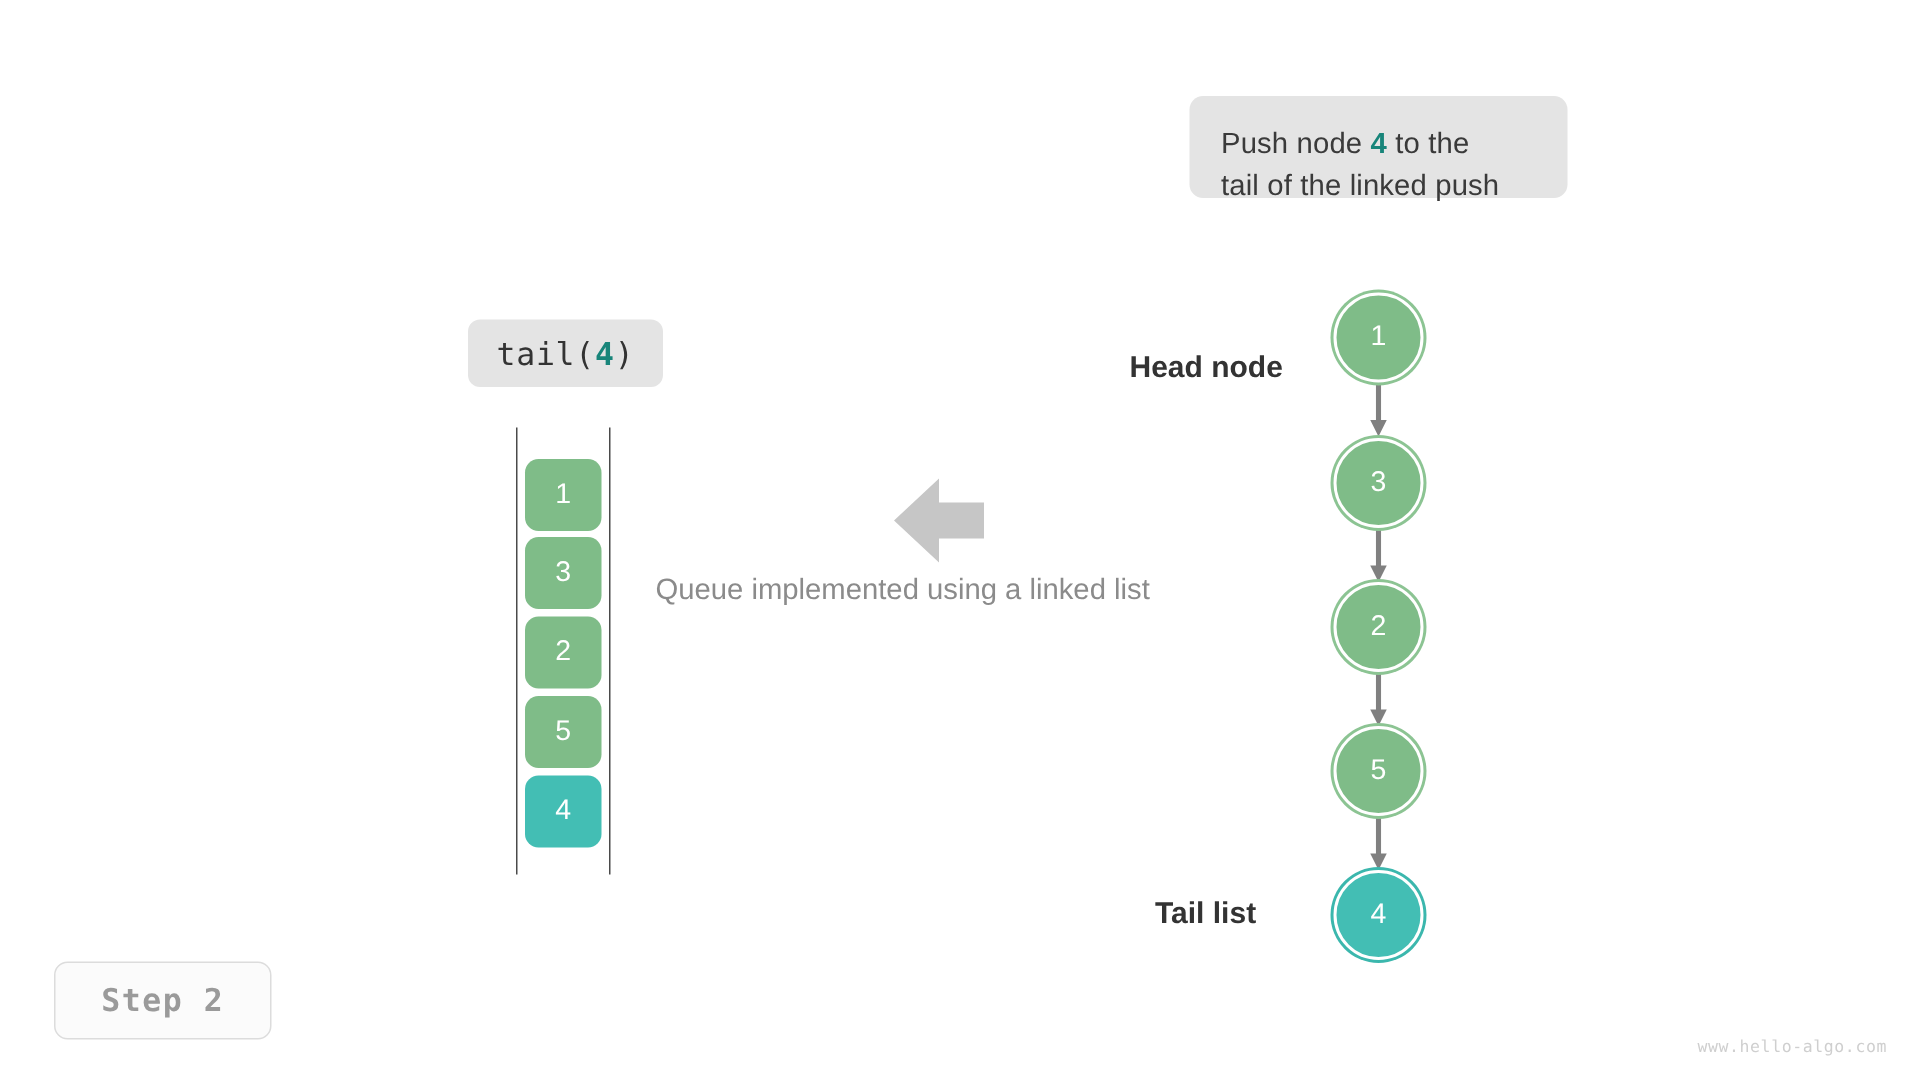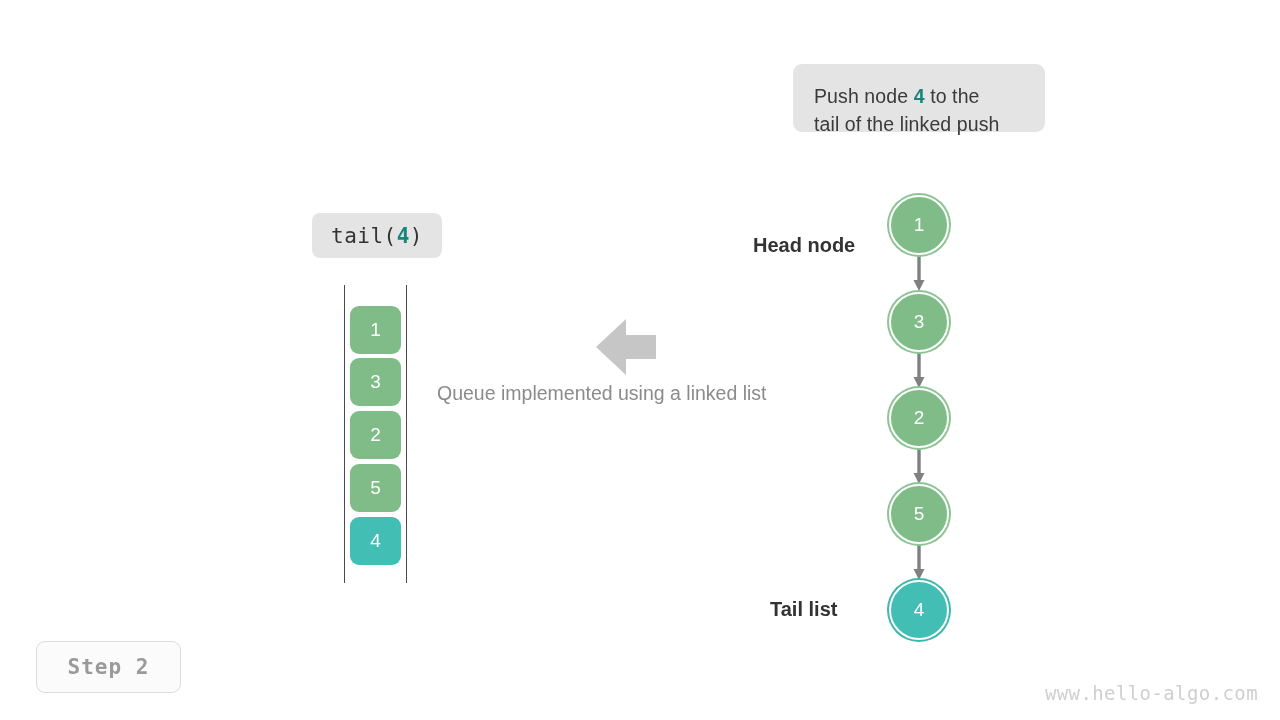--- a/index.html
+++ b/index.html
@@ -183,21 +183,21 @@
     color: #9a9a9a;
     letter-spacing: 1px;
   }
 
   
   .watermark {
     position: absolute;
     right: 22px;
     bottom: 16px;
     font-family: "DejaVu Sans Mono", "Liberation Mono", monospace;
-    font-size: 19px;
+    font-size: 11px;
     color: #cfcfcf;
     letter-spacing: 0.4px;
   }
 </style>
 </head>
 <body>
 
 <div class="callout">
   <span>Push node </span><span class="hl">4</span><span> to the</span><br>
   <span>tail of the linked push</span>

